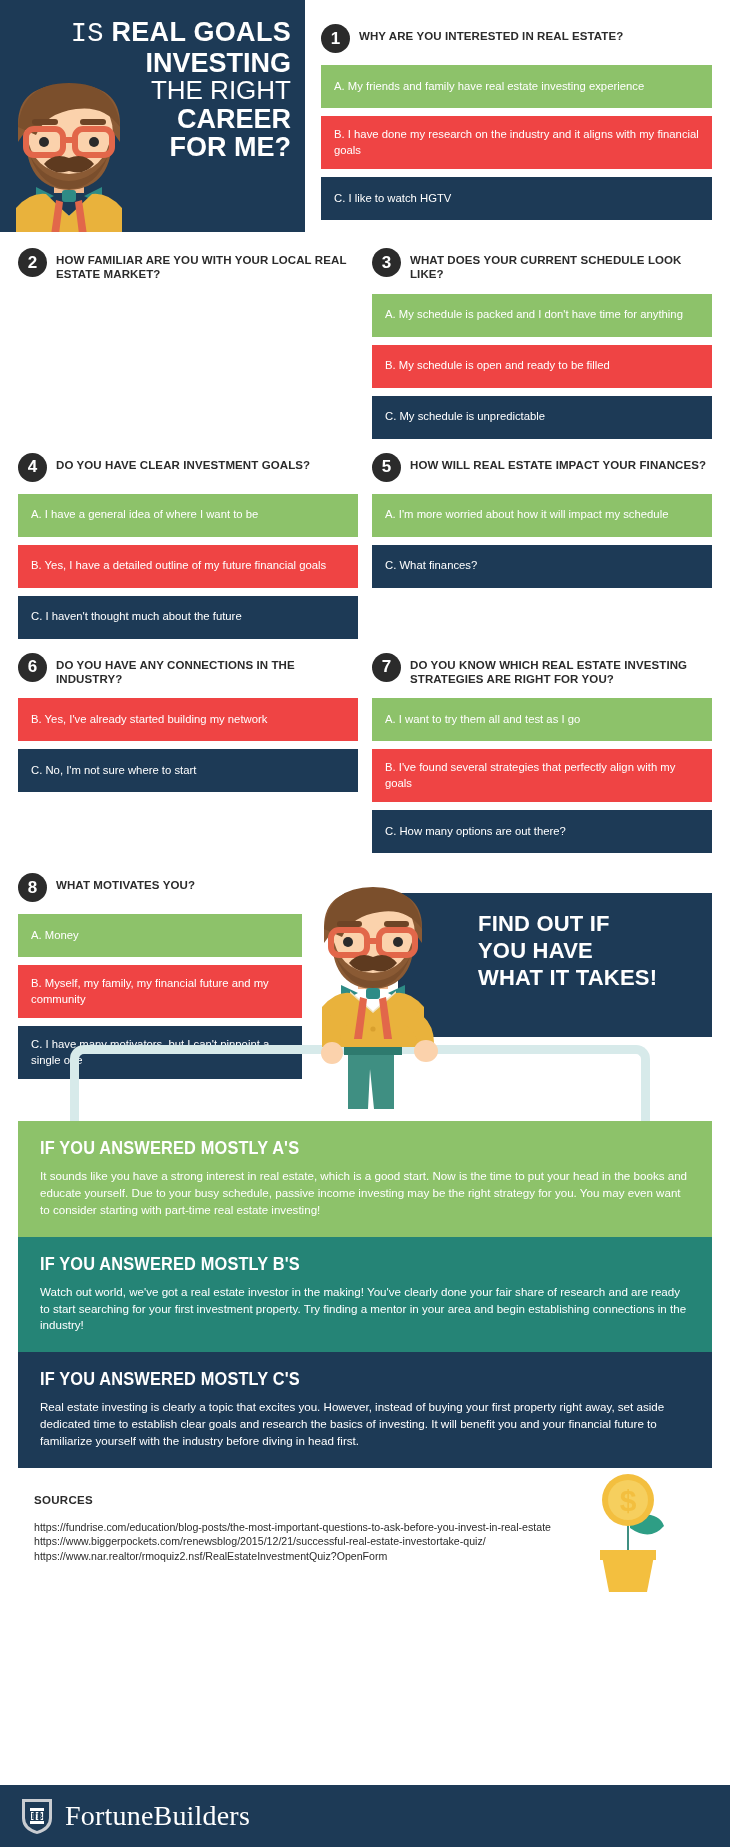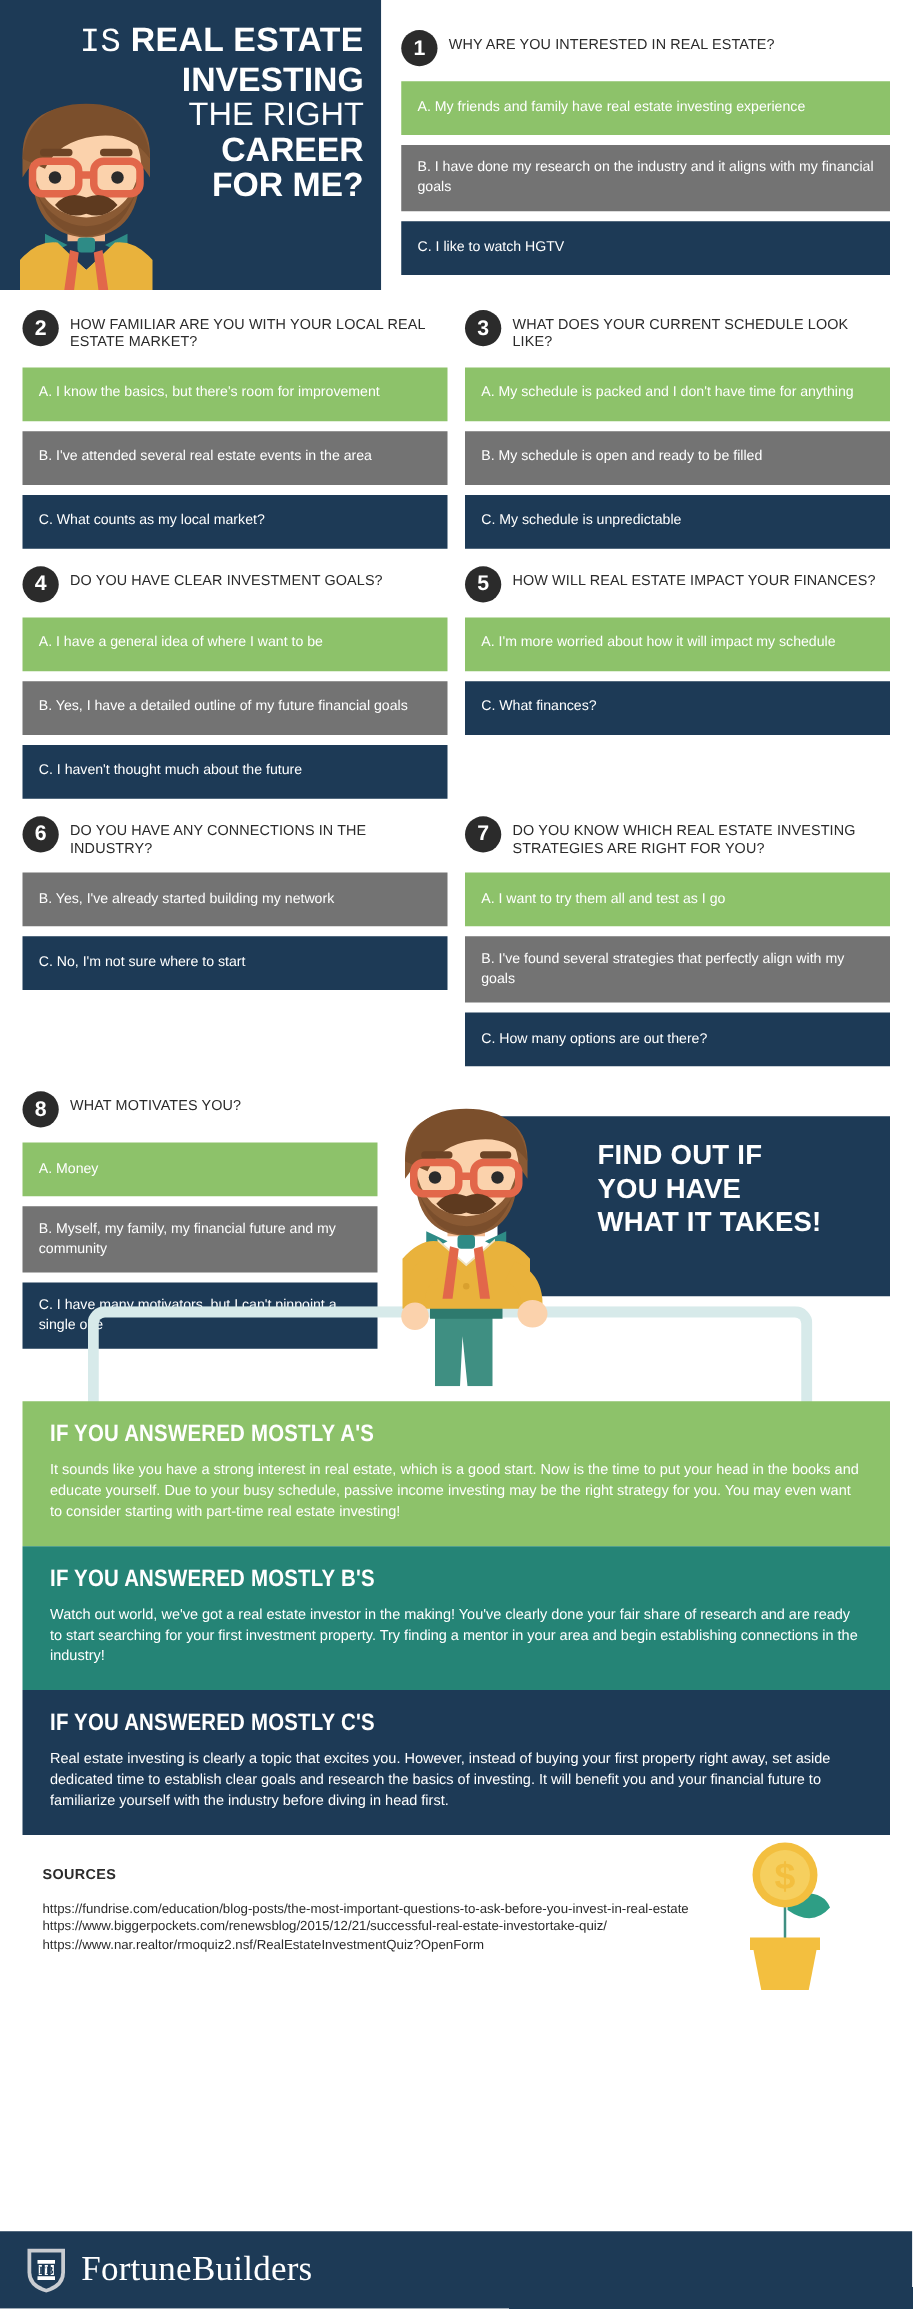--- a/index.html
+++ b/index.html
@@ -79,39 +79,39 @@
     color: #ffffff;
     font-size: 17px;
     font-weight: 700;
     display: flex;
     align-items: center;
     justify-content: center;
     margin-top: -2px;
   }
   .qtext {
     font-size: 11.5px;
-    font-weight: 400;
+    font-weight: 700;
     color: #2b2b2b;
     line-height: 1.24;
     letter-spacing: .1px;
     text-transform: uppercase;
     padding-top: 3px;
   }
   .answers { display: flex; flex-direction: column; gap: 8px; justify-content: flex-end; }
   .ans {
     color: #ffffff;
     font-size: 11.3px;
     line-height: 1.38;
     padding: 11px 13px;
     min-height: 43px;
     display: flex;
     align-items: center;
   }
   .ans.a { background: #8dc26a; }
-  .ans.b { background: #737373; }
+  .ans.b { background: #ef4444; }
   .ans.c { background: #1d3a56; }
 
   
   .grid-section {
     padding: 18px 18px 0 18px;
     display: grid;
     grid-template-columns: 1fr 1fr;
     column-gap: 14px;
   }
   .qblock { margin-bottom: 16px; }
@@ -208,21 +208,21 @@
 </head>
 <body>
 
 <div class="page">
 
   <div class="hero">
     <div class="hero-left">
       <div class="hero-title">
         <div class="l1">
           <span class="thin">IS</span>
-          <span class="bold">REAL ESTATE</span>
+          <span class="bold">REAL GOALS</span>
         </div>
         <div class="l2">INVESTING</div>
         <div class="l3">THE RIGHT</div>
         <div class="l4">CAREER</div>
         <div class="l5">FOR ME?</div>
       </div>
 
       <svg class="mascot-hero" viewBox="0 0 150 170">
 
         <rect x="58" y="95" width="30" height="26" fill="#f2b98e"></rect>
@@ -273,25 +273,20 @@
       </div>
     </div>
   </div>
 
   <div class="grid-section">
 
     <div class="qblock">
       <div class="qhead">
         <div class="qnum">2</div>
         <div class="qtext">HOW FAMILIAR ARE YOU WITH YOUR LOCAL REAL ESTATE MARKET?</div>
-      </div>
-      <div class="answers">
-        <div class="ans a">A. I know the basics, but there's room for improvement</div>
-        <div class="ans b">B. I've attended several real estate events in the area</div>
-        <div class="ans c">C. What counts as my local market?</div>
       </div>
     </div>
 
     <div class="qblock">
       <div class="qhead">
         <div class="qnum">3</div>
         <div class="qtext">WHAT DOES YOUR CURRENT SCHEDULE LOOK LIKE?</div>
       </div>
       <div class="answers">
         <div class="ans a">A. My schedule is packed and I don't have time for anything</div>

